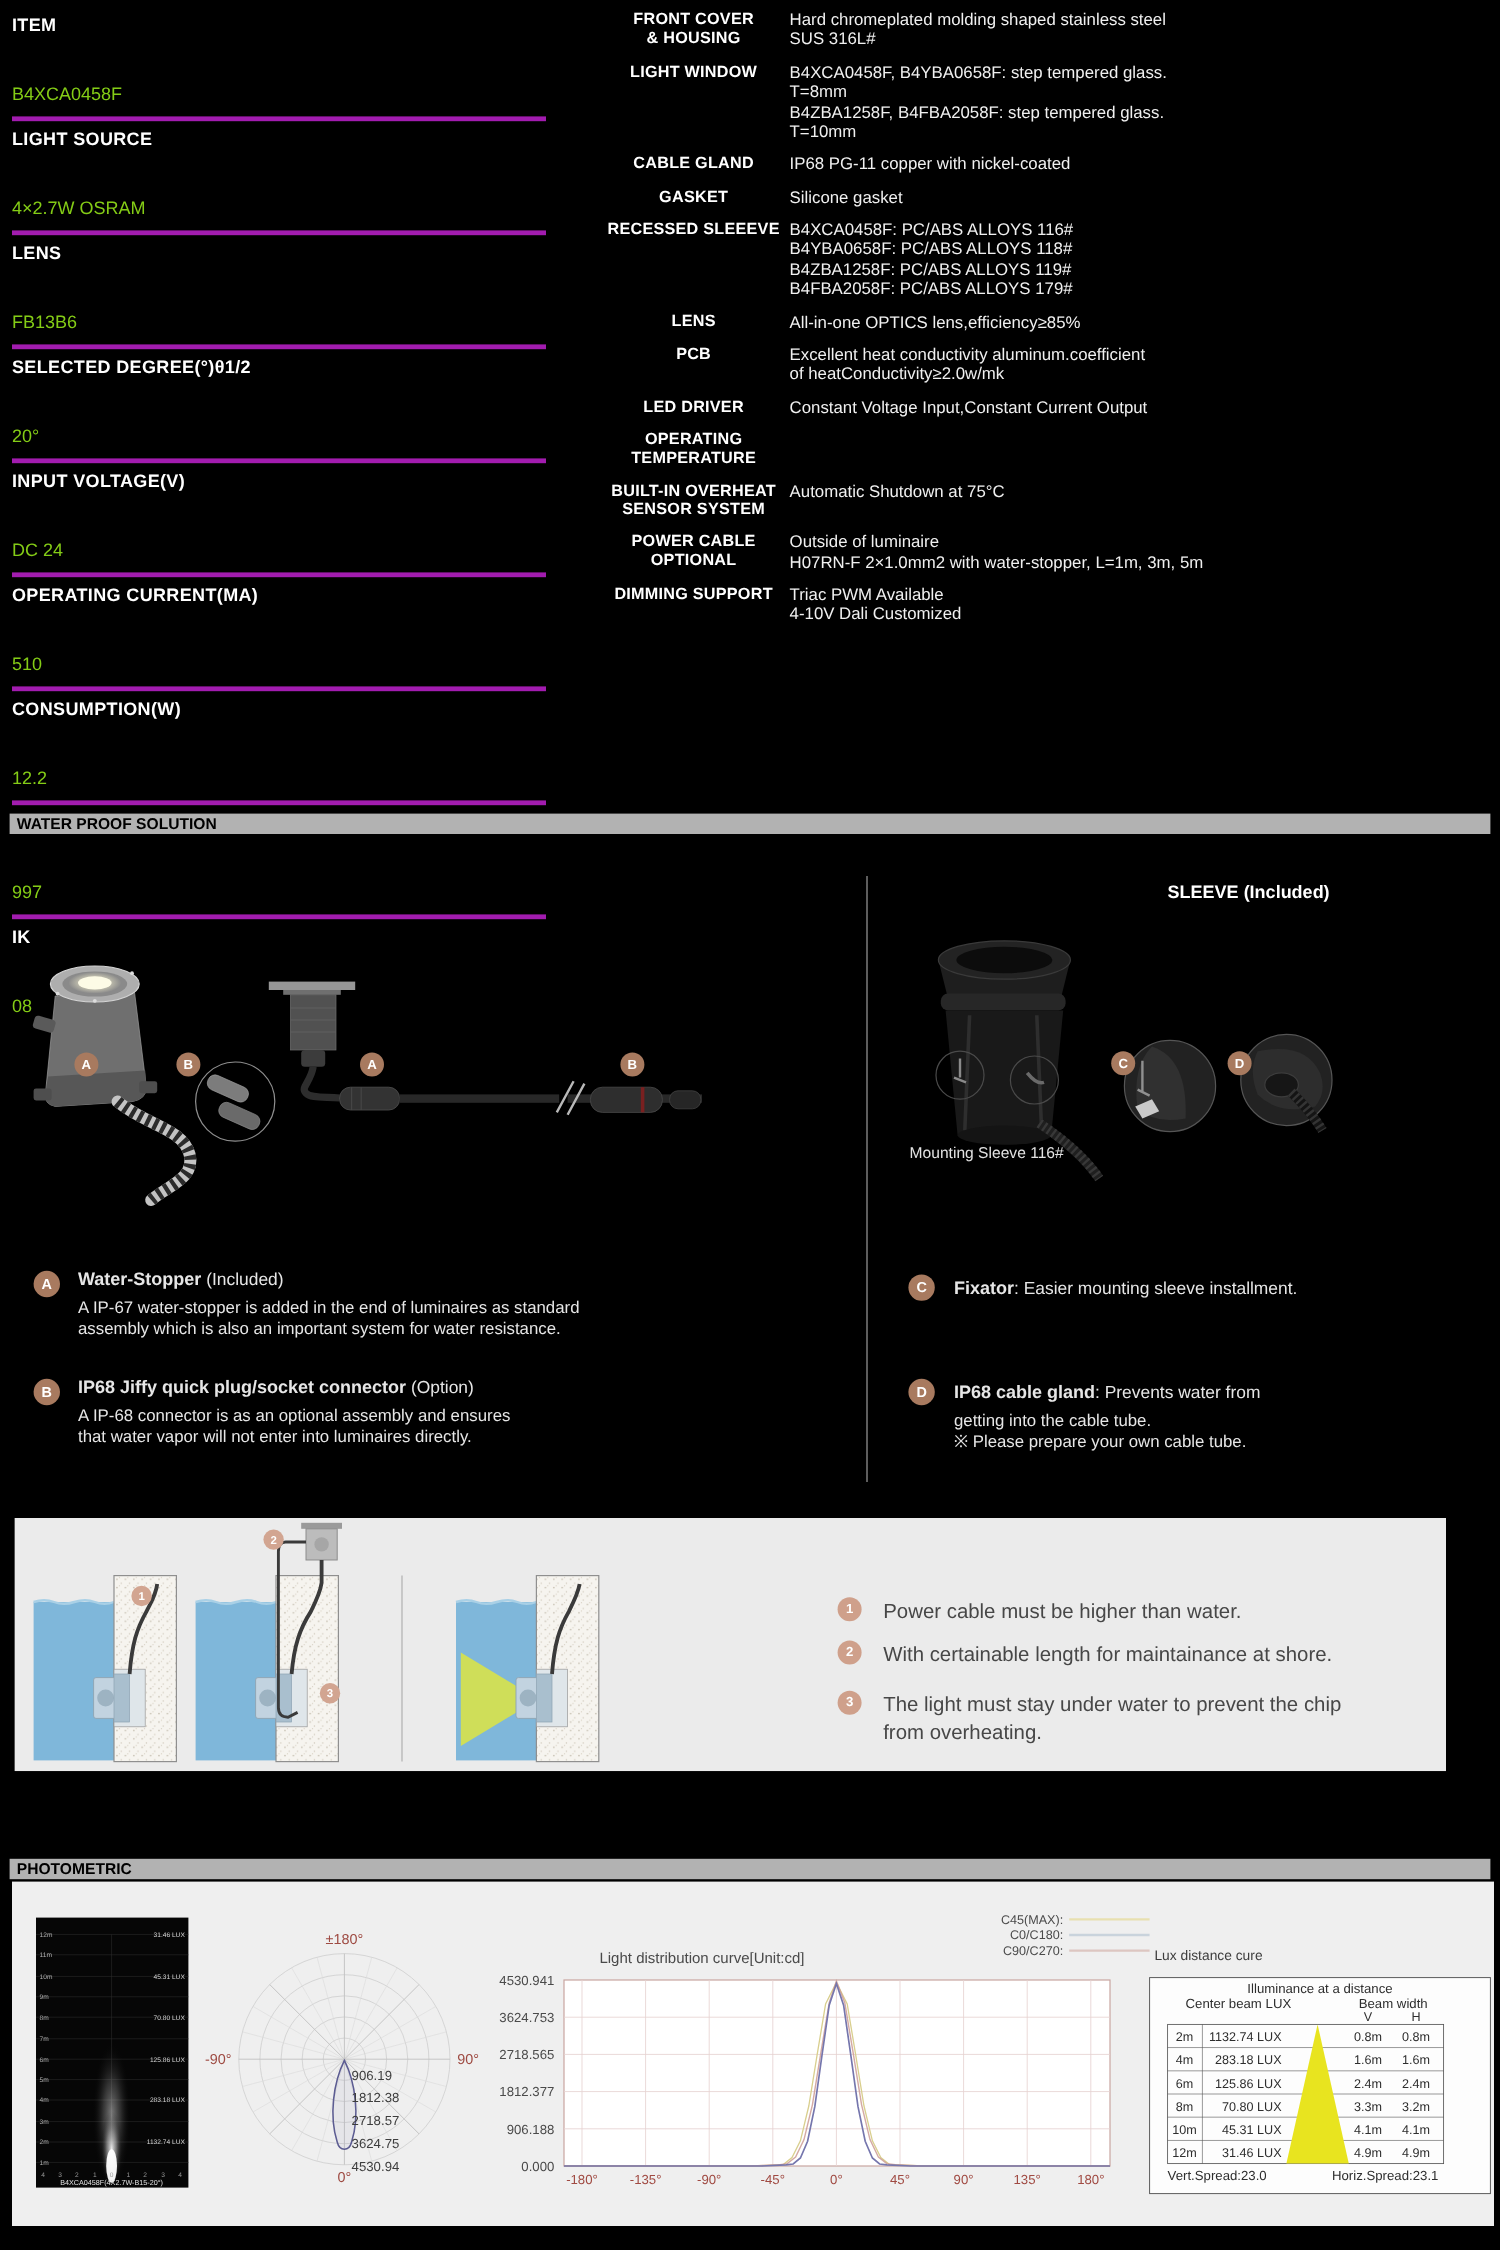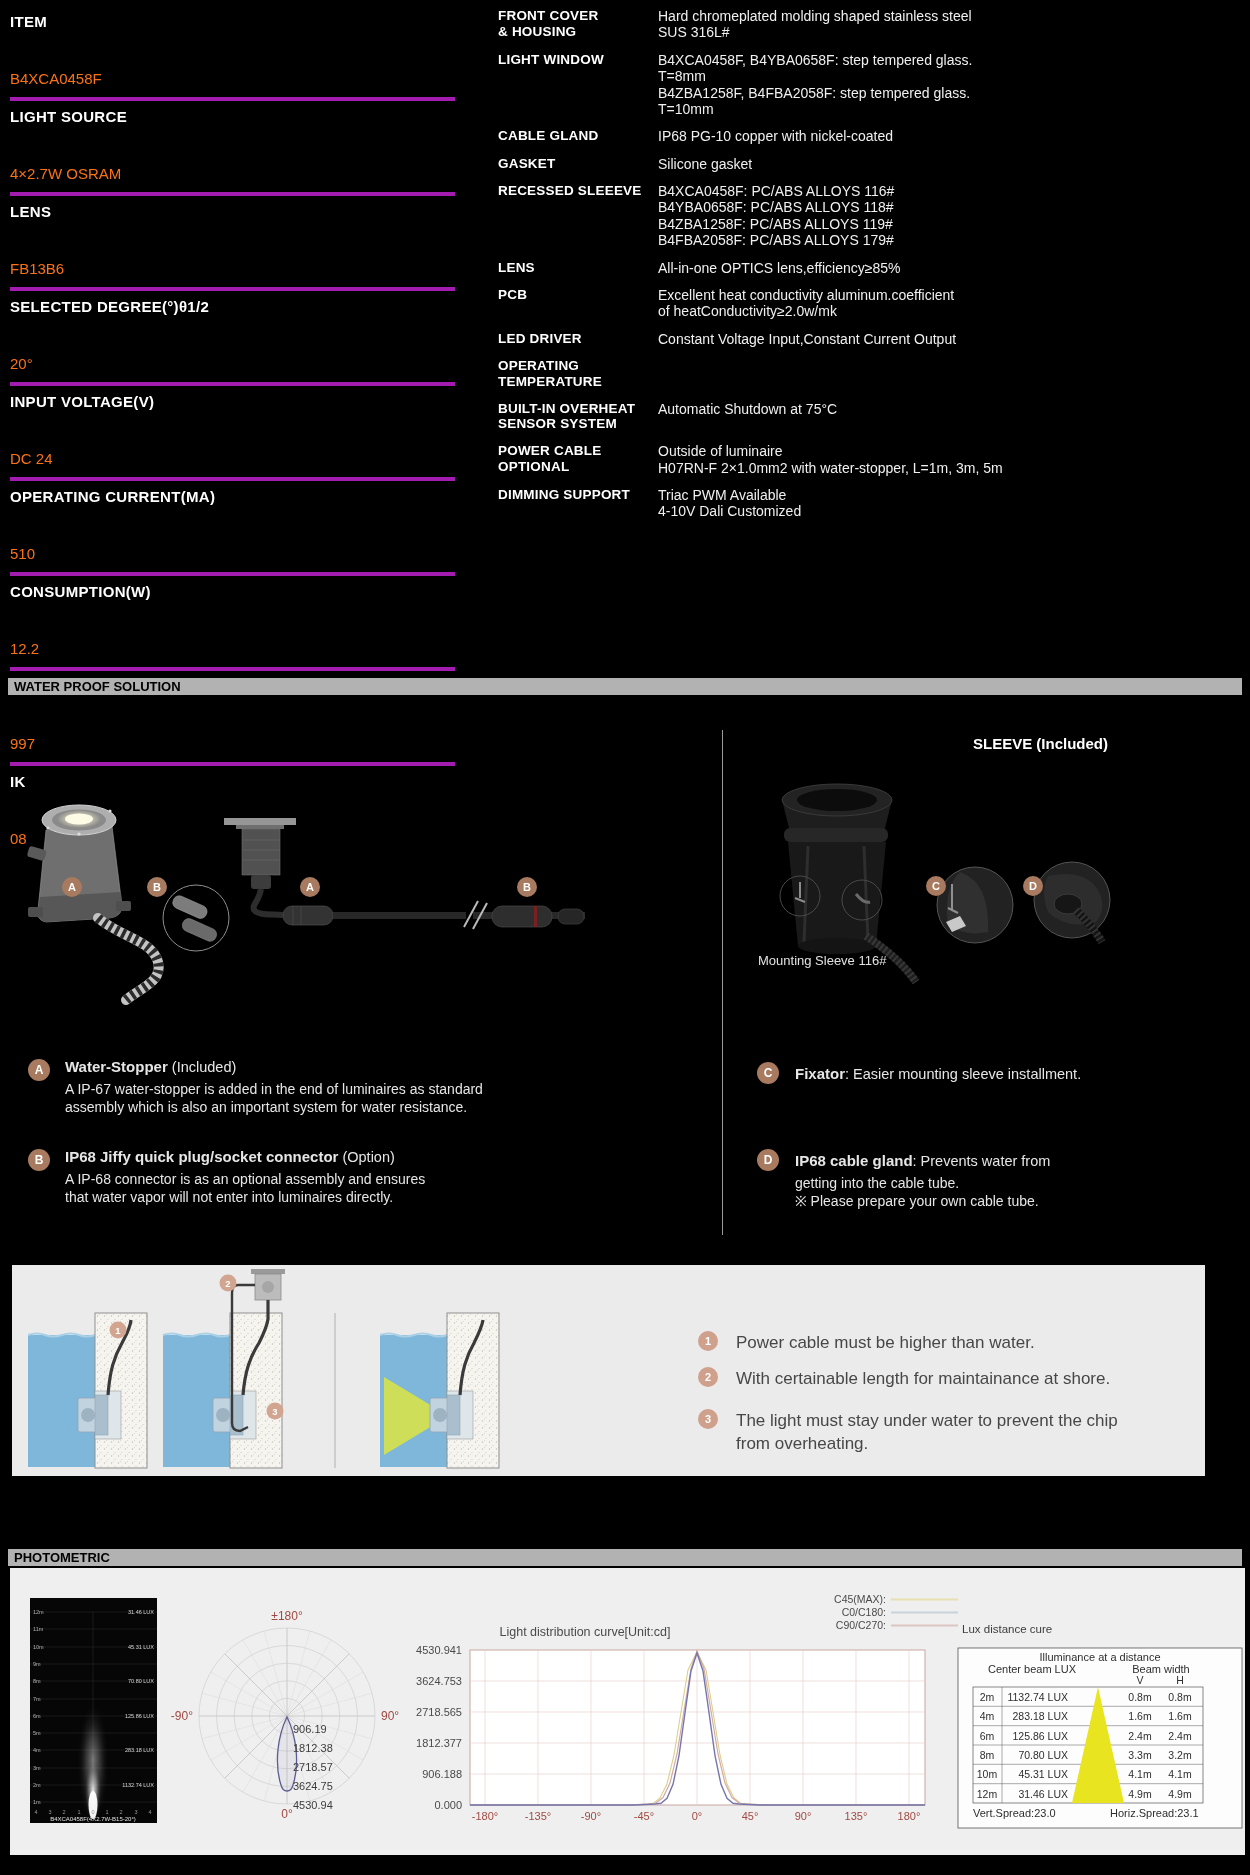--- a/index.html
+++ b/index.html
@@ -4,25 +4,25 @@
 <style>
   html,body{margin:0;padding:0;background:#000;}
   .page{position:relative;width:1250px;height:1875px;background:#000;
         font-family:"Liberation Sans",sans-serif;color:#fff;overflow:hidden;}
   
   .specs{position:absolute;top:6px;left:10px;width:1230px;}
   .specs-left{position:absolute;left:0;top:0;width:445px;}
   .sl-row{padding:7px 0 10px 0;border-bottom:4px solid #a21caf;}
   .sl-row:last-child{border-bottom:none;}
   .sl-label{font-size:15px;font-weight:bold;letter-spacing:.3px;margin-bottom:5px;}
-  .sl-value{font-size:15px;color:#f97316;margin-top:40px;}
+  .sl-value{font-size:15px;color:#84cc16;margin-top:40px;}
   .specs-right{position:absolute;left:488px;top:2px;width:742px;}
   .sr-row{display:flex;margin-bottom:11px;}
   .sr-label{width:160px;flex:none;font-size:13.5px;font-weight:bold;line-height:1.17;
-            white-space:pre-line;letter-spacing:.2px;}
+            white-space:pre-line;letter-spacing:.2px;text-align:center;}
   .sr-value{font-size:14px;line-height:1.17;white-space:pre-line;color:#f0f0f0;}
   
   .bar{position:absolute;left:8px;width:1234px;height:17px;background:#b2b2b2;color:#000;
        font-size:13px;font-weight:bold;line-height:17px;padding-left:6px;box-sizing:border-box;}
   .bar-wp{top:678px;}
   .bar-ph{top:1549px;}
   
   .wp-divider{position:absolute;left:722px;top:730px;width:1px;height:505px;background:#9a9a9a;}
   .sleeve-title{position:absolute;left:973px;top:735px;font-size:15px;font-weight:bold;}
   .sleeve-caption{position:absolute;left:758px;top:953px;font-size:13px;color:#e2e2e2;}
@@ -91,21 +91,21 @@
         </div>
       <div class="sr-row">
           <div class="sr-label">LIGHT WINDOW</div>
           <div class="sr-value">B4XCA0458F, B4YBA0658F: step tempered glass.
 T=8mm
 B4ZBA1258F, B4FBA2058F: step tempered glass.
 T=10mm</div>
         </div>
       <div class="sr-row">
           <div class="sr-label">CABLE GLAND</div>
-          <div class="sr-value">IP68 PG-10 copper with nickel-coated</div>
+          <div class="sr-value">IP68 PG-11 copper with nickel-coated</div>
         </div>
       <div class="sr-row">
           <div class="sr-label">GASKET</div>
           <div class="sr-value">Silicone gasket</div>
         </div>
       <div class="sr-row">
           <div class="sr-label">RECESSED SLEEEVE</div>
           <div class="sr-value">B4XCA0458F: PC/ABS ALLOYS 116#
 B4YBA0658F: PC/ABS ALLOYS 118#
 B4ZBA1258F: PC/ABS ALLOYS 119#

